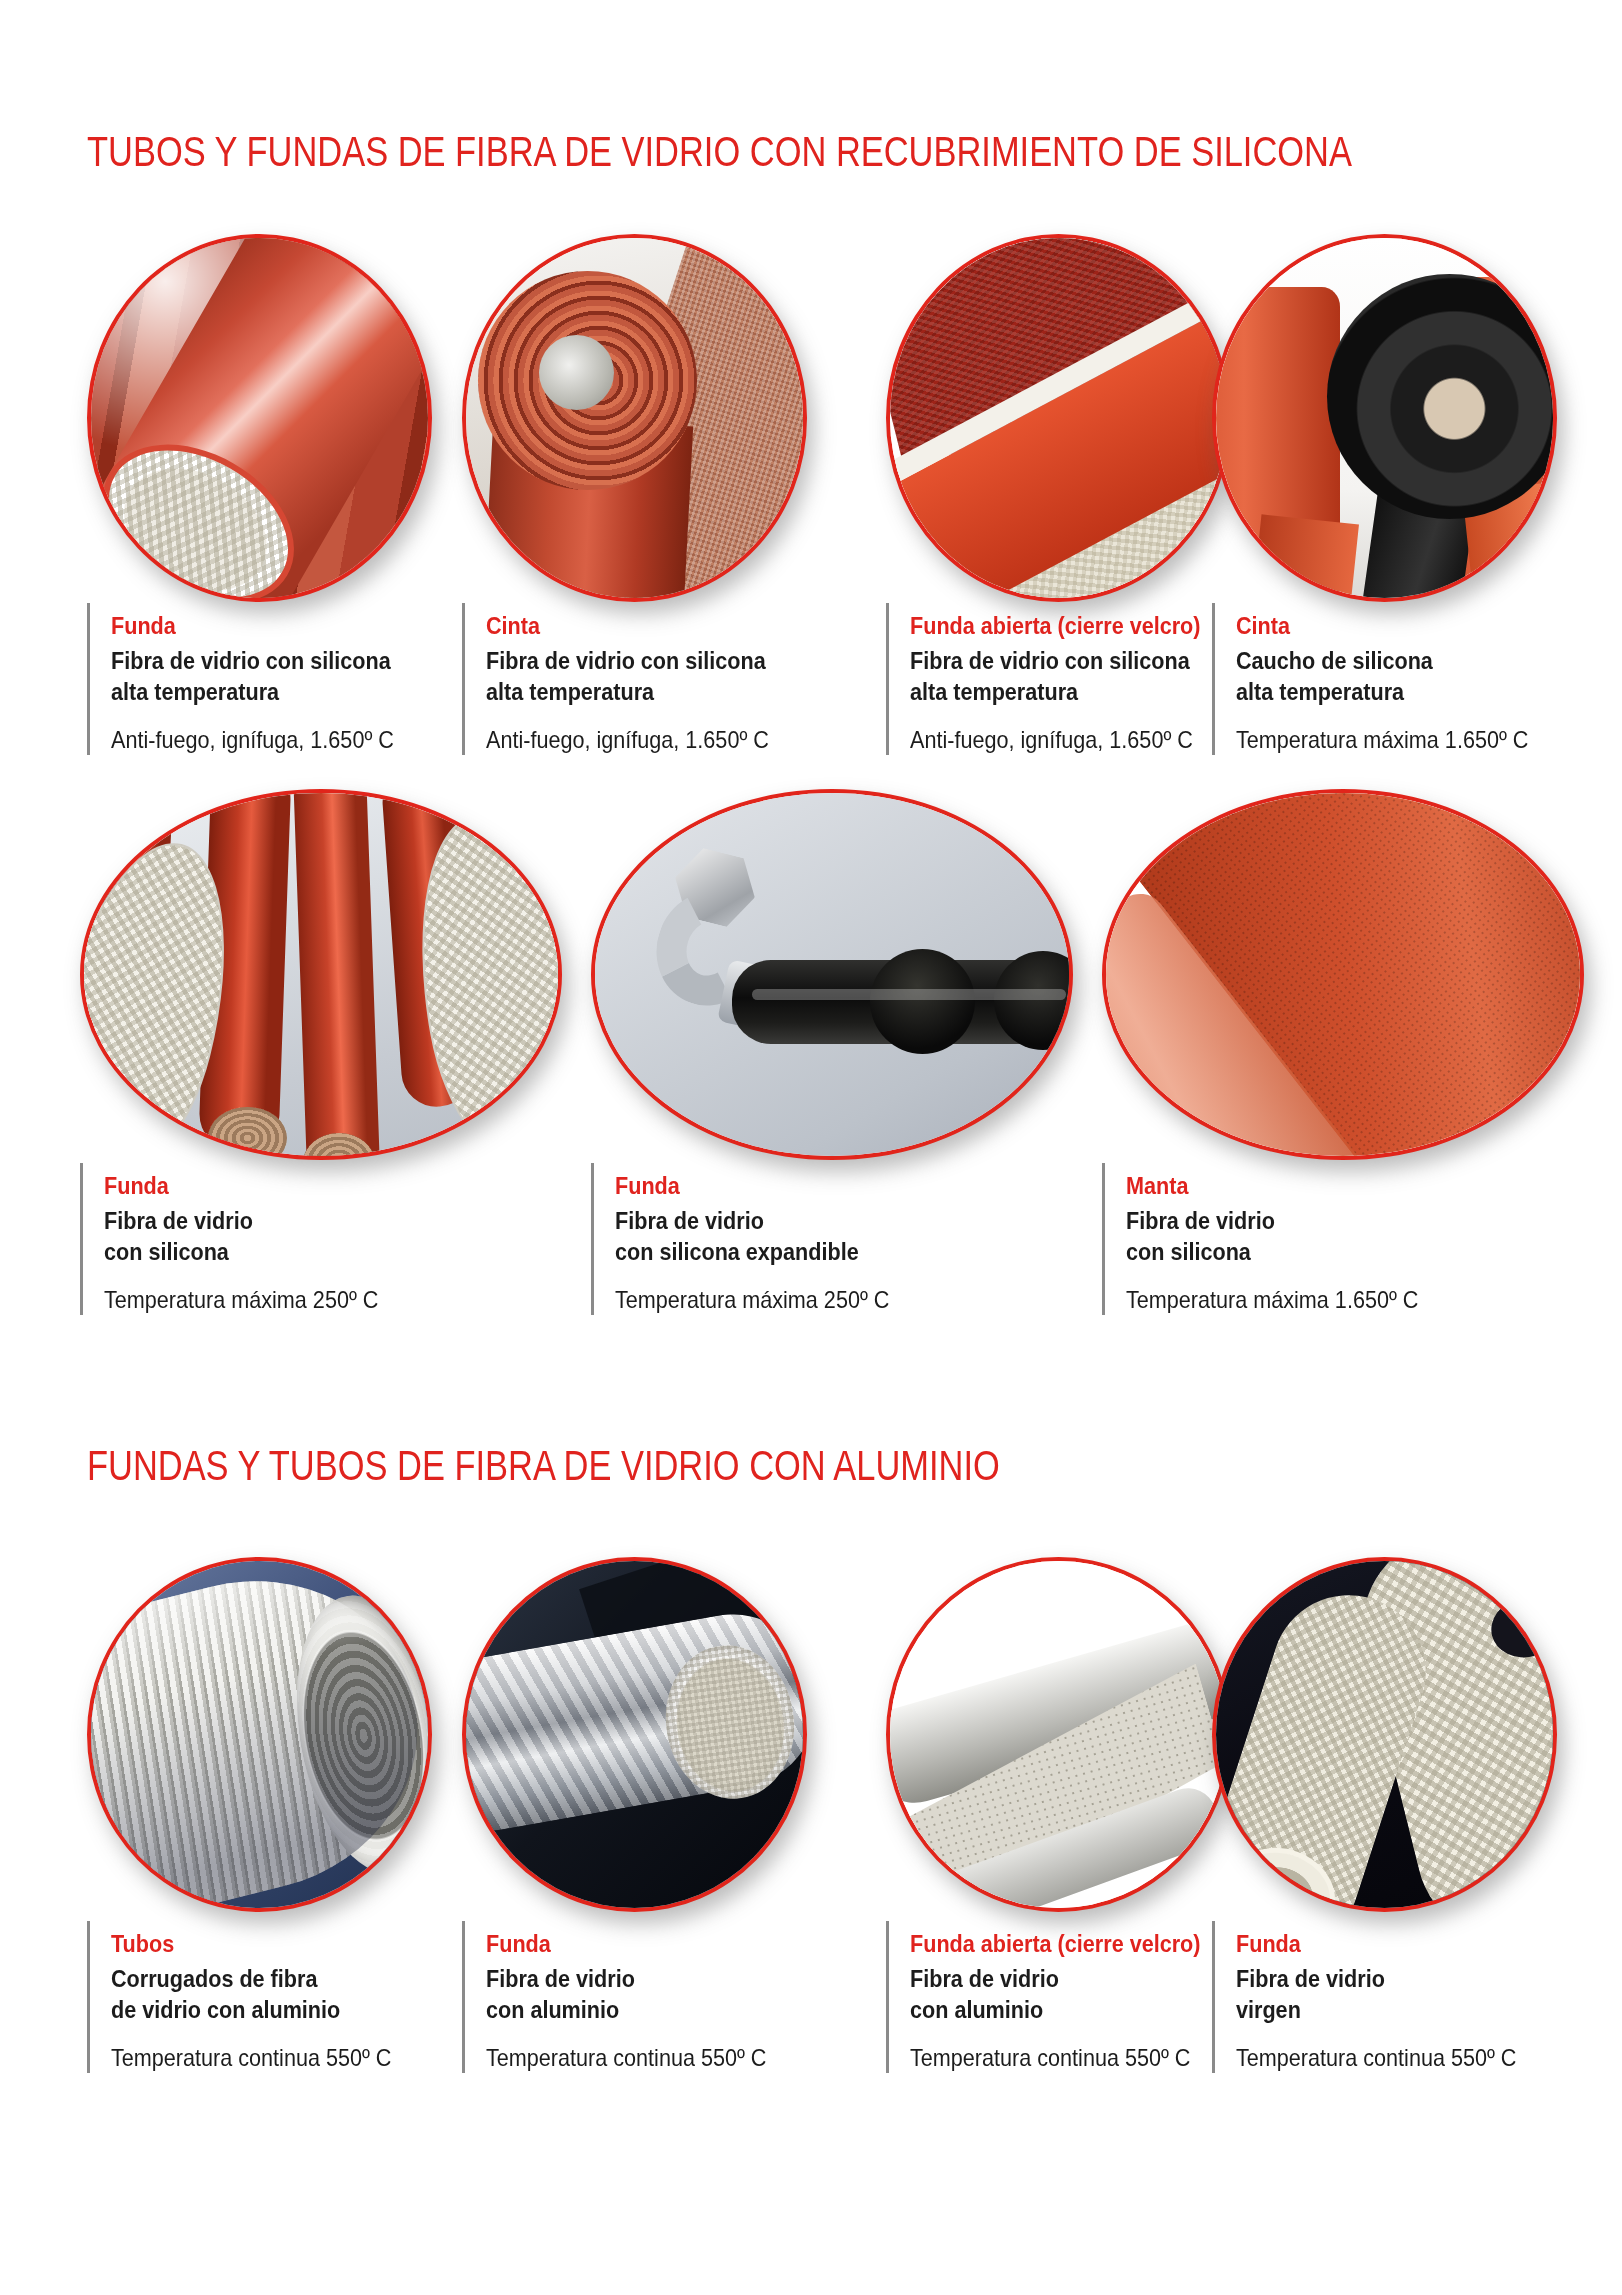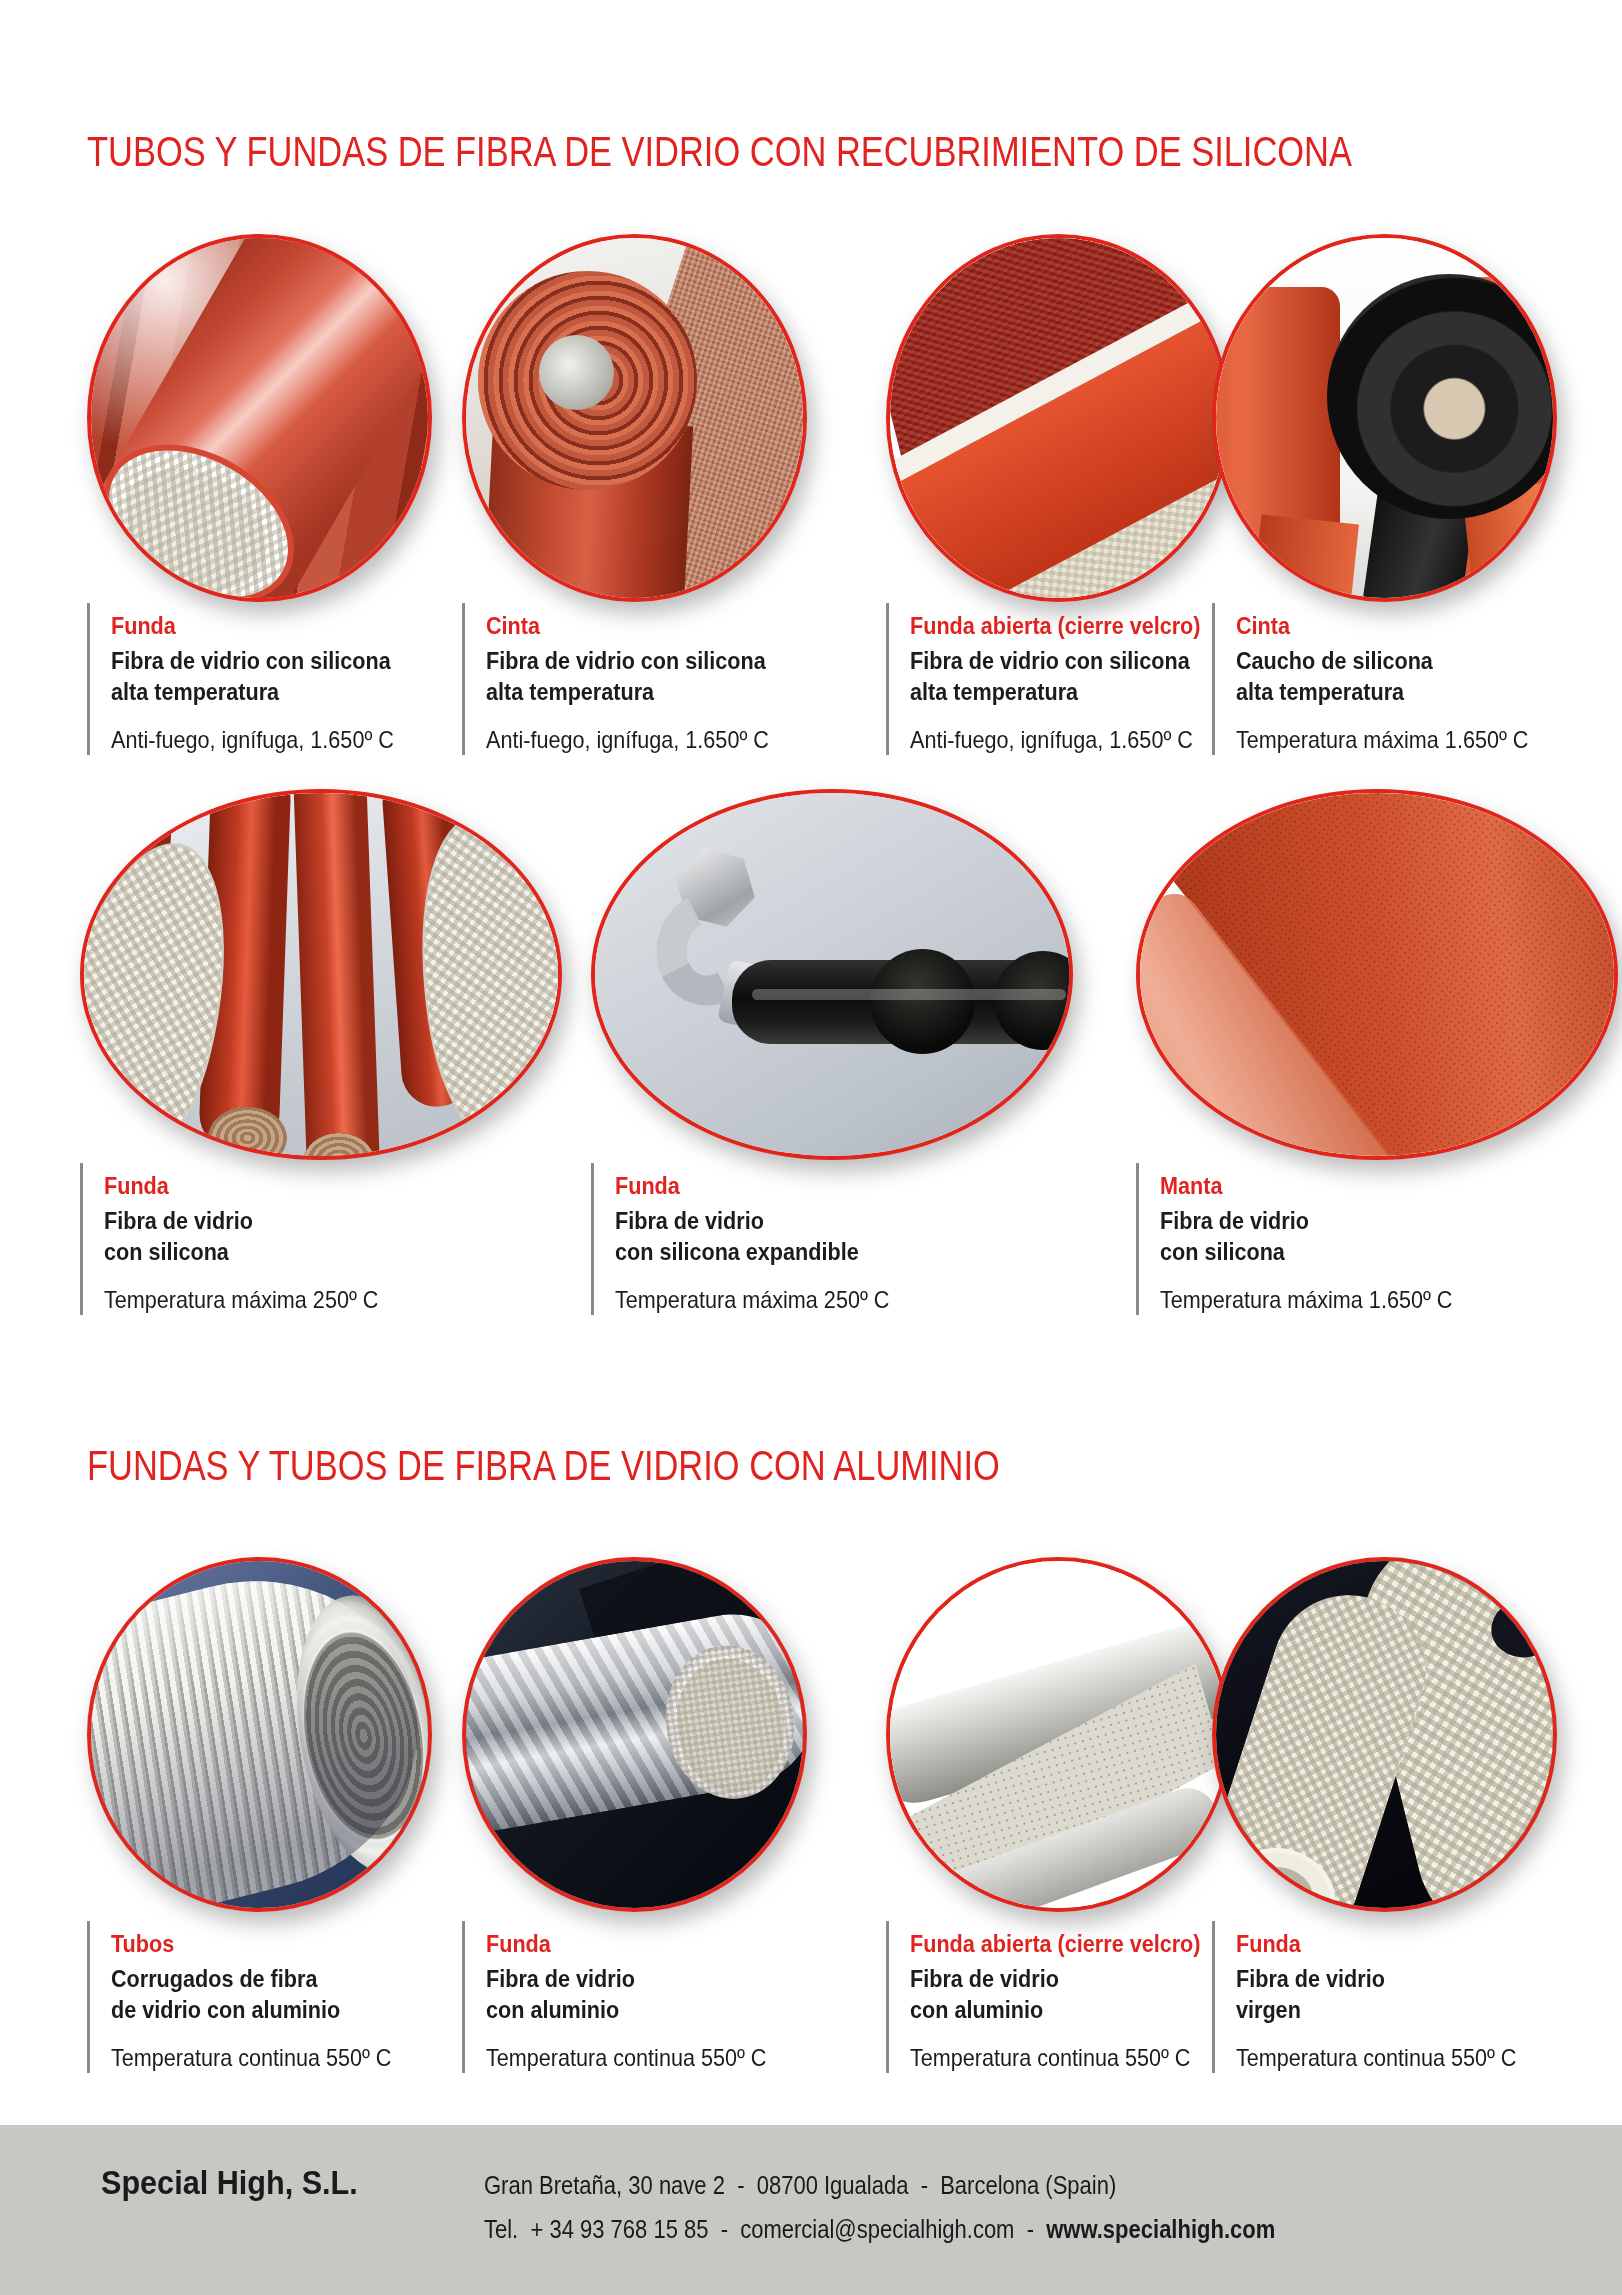--- a/index.html
+++ b/index.html
@@ -12,21 +12,21 @@
   #title2{top:1415px;}
 
   
   .fig{position:absolute;border-radius:50%;border:4.6px solid #e1251b;background:#fff;box-shadow:6.5px 11.8px 21px rgba(90,90,90,.40);}
   .photo{position:absolute;inset:0;border-radius:50%;overflow:hidden;}
   .photo div{position:absolute;}
   .row1{top:234px;width:337px;height:360px;}
   .row3{top:1557px;width:337px;height:347px;}
   .row2fig{top:789px;width:474px;height:363px;}
   .col-a{left:87px}.col-b{left:462px}.col-c{left:886px}.col-d{left:1212px}
-  .r2col-a{left:80px}.r2col-b{left:591px}.r2col-c{left:1136px}
+  .r2col-a{left:80px}.r2col-b{left:591px}.r2col-c{left:1102px}
 
   
   .card{position:absolute;width:357px;border-left:3.9px solid #8a8a8a;padding:7.9px 0 0 21px;min-height:134px;}
   .cards1{top:603px}.cards2{top:1163px}.cards3{top:1921px}
   .cond{transform:scaleX(.9);transform-origin:0 0;white-space:nowrap;}
   .ptype{font-size:24px;font-weight:700;color:#e0231e;line-height:30px;margin-bottom:3.9px;}
   .pname{font-size:24px;font-weight:700;color:#1c1c1c;line-height:31px;}
   .pspec{font-size:24px;font-weight:400;color:#1c1c1c;line-height:30px;margin-top:18.3px;}
 
   
@@ -360,20 +360,15 @@
     <div class="pname cond">con aluminio</div>
     <div class="pspec cond">Temperatura continua 550º C</div>
   </div>
   <div class="card cards3 col-d">
     <div class="ptype cond">Funda</div>
     <div class="pname cond">Fibra de vidrio</div>
     <div class="pname cond">virgen</div>
     <div class="pspec cond">Temperatura continua 550º C</div>
   </div>
 
-  <div class="footer">
-    <div class="company">Special High, S.L.</div>
-    <div class="addr addr1">Gran Bretaña, 30 nave 2  -  08700 Igualada  -  Barcelona (Spain)</div>
-    <div class="addr addr2"><span>Tel.  + 34 93 768 15 85  -  comercial@specialhigh.com  -  </span><b>www.specialhigh.com</b></div>
-  </div>
 
 </div>
 
 
 </body></html>

